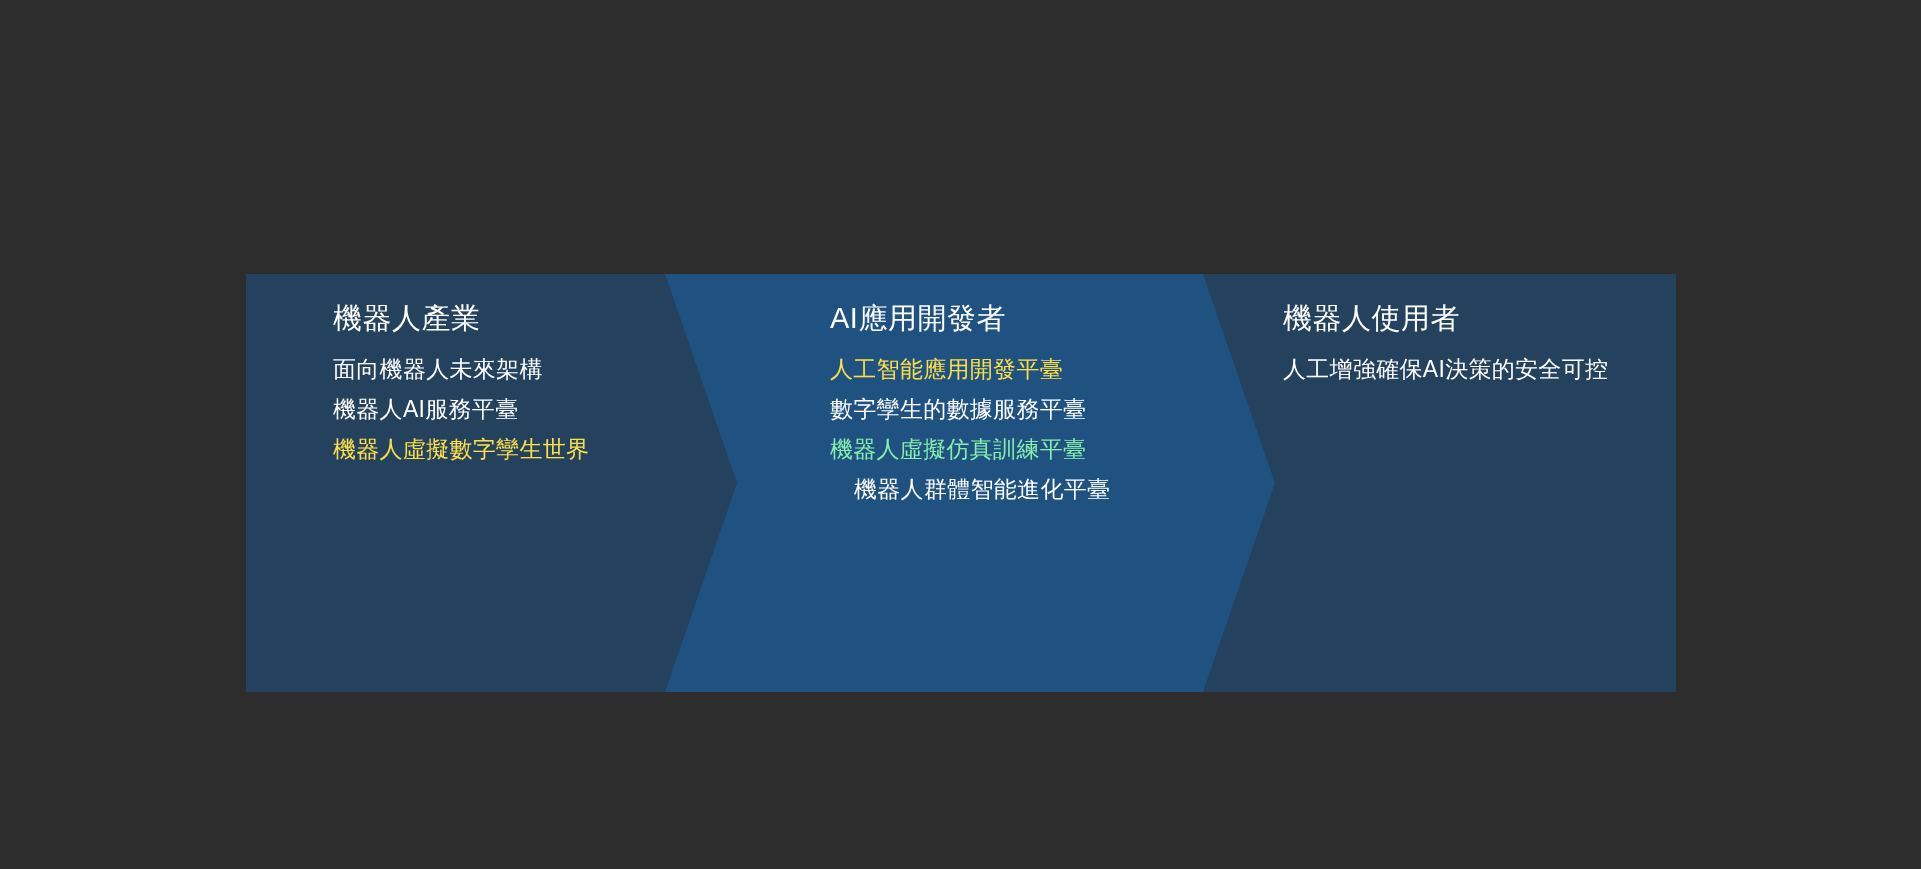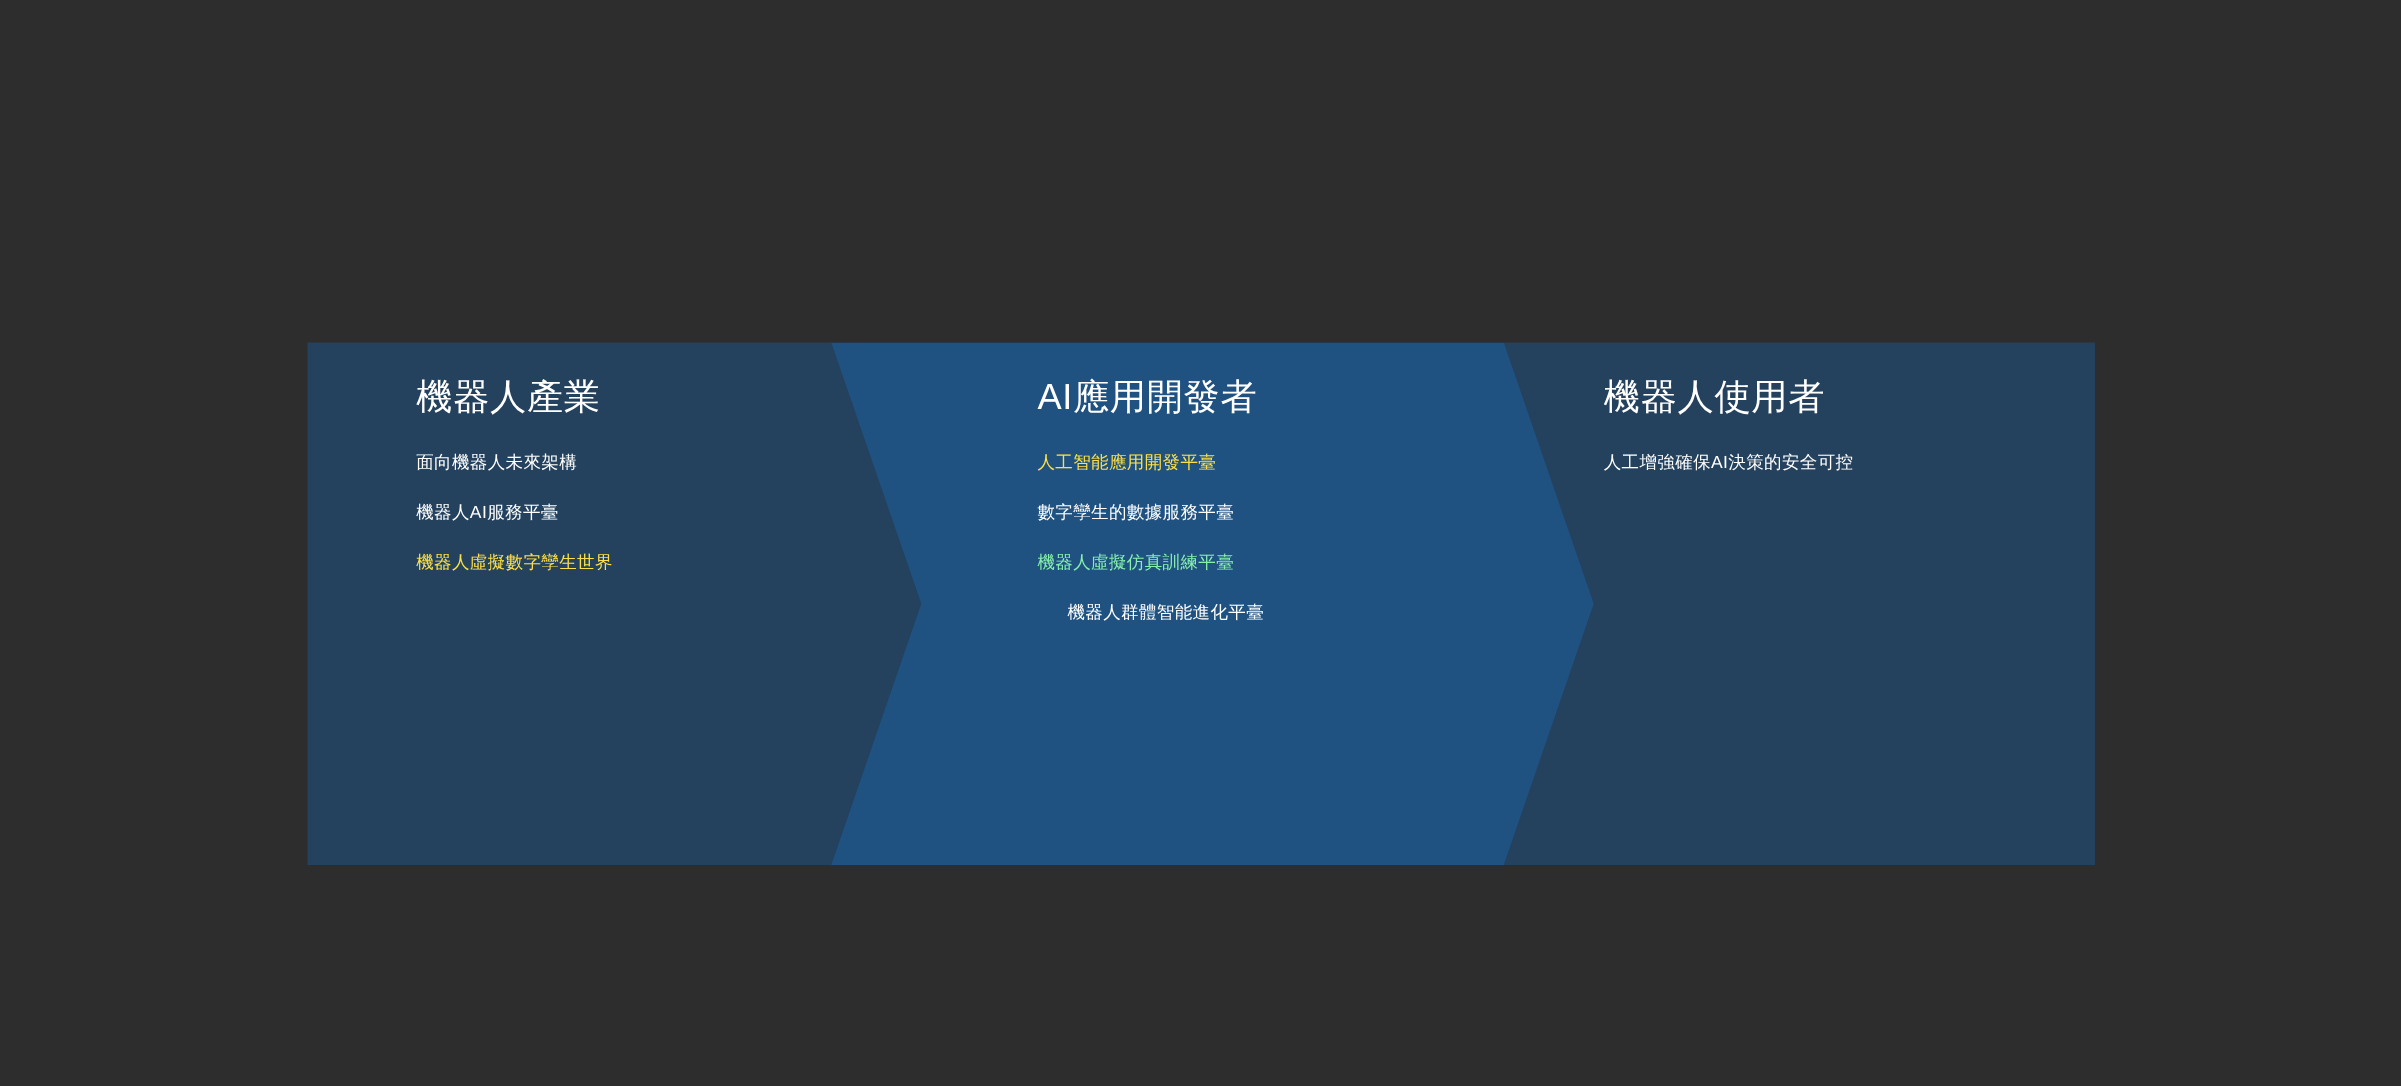--- a/index.html
+++ b/index.html
@@ -68,21 +68,21 @@
     position: absolute;
     top: 79px;
     left: 0;
     margin: 0;
     padding: 0;
     list-style: none;
   }
 
   .col-list li {
     color: #ffffff;
-    font-size: 14px;
+    font-size: 23px;
     font-weight: 400;
     line-height: 32px;
     letter-spacing: 0.3px;
     white-space: nowrap;
     margin: 0 0 8px 0;
   }
 </style>
 </head>
 <body style="background: rgb(45, 45, 45);">
 

